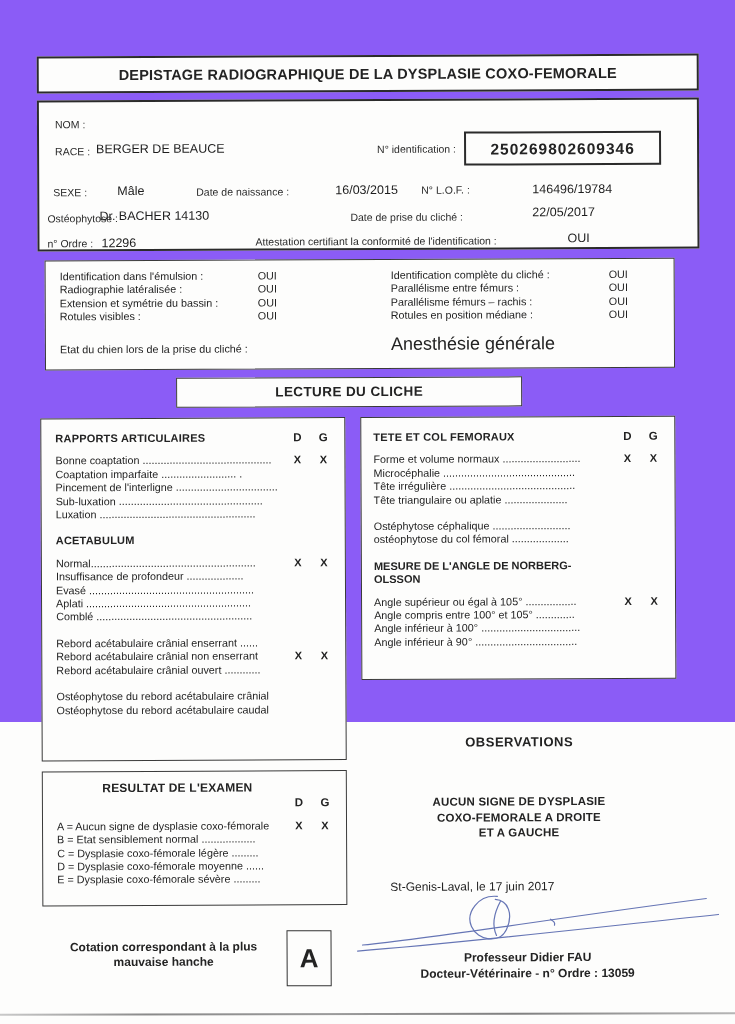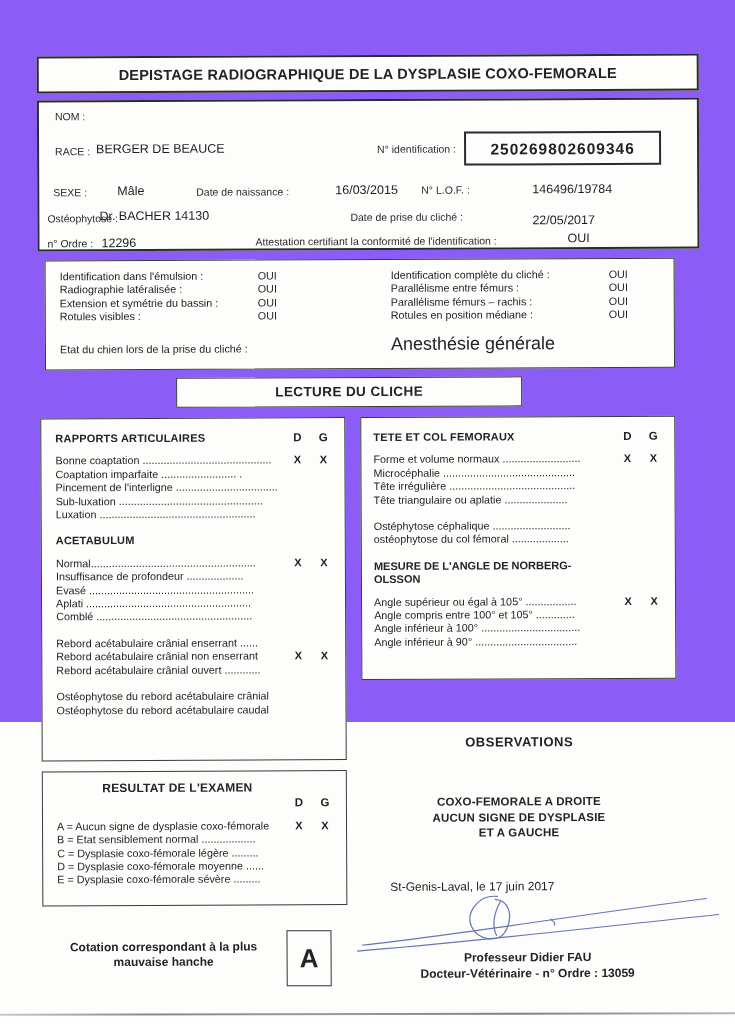--- a/index.html
+++ b/index.html
@@ -71,40 +71,40 @@
 <body>
 
 <div class="page">
 <div class="scan">
 
   <div class="box title-box">
     <div class="title-text">DEPISTAGE RADIOGRAPHIQUE DE LA DYSPLASIE COXO-FEMORALE</div>
   </div>
 
   <div class="box id-box">
-    <span class="abs flabel" style="left:16px; top:8px;">NOM :</span>
+    <span class="abs flabel" style="left:16px; top:16px;">NOM :</span>
 
     <span class="abs flabel" style="left:16px; top:43px;">RACE :</span>
     <span class="abs fval" style="left:57px; top:40px;">BERGER DE BEAUCE</span>
     <span class="abs flabel" style="left:338px; top:42px;">N° identification :</span>
     <div class="idnum-box">
       <span>250269802609346</span>
     </div>
 
     <span class="abs flabel" style="left:14px; top:84px;text-align:center;">SEXE :</span>
     <span class="abs fval" style="left:78px; top:82px;">Mâle</span>
     <span class="abs flabel" style="left:157px; top:84px;">Date de naissance :</span>
     <span class="abs fval" style="left:296px; top:82px;">16/03/2015</span>
     <span class="abs flabel" style="left:370px; top:83px;padding-left:12px;">N° L.O.F. :</span>
     <span class="abs fval" style="left:493px; top:82px;">146496/19784</span>
 
     <span class="abs flabel" style="left:8px; top:110px;">Ostéophytose :</span>
     <span class="abs fval" style="left:60px; top:107px;">Dr. BACHER 14130</span>
     <span class="abs flabel" style="left:311px; top:110px;">Date de prise du cliché :</span>
-    <span class="abs fval" style="left:493px; top:105px;margin-top:8px;">22/05/2017</span>
+    <span class="abs fval" style="left:493px; top:105px;">22/05/2017</span>
 
     <span class="abs flabel" style="left:8px; top:135px;">n° Ordre :</span>
     <span class="abs fval" style="left:62px; top:134px;">12296</span>
     <span class="abs flabel" style="left:216px; top:134px;">Attestation certifiant la conformité de l'identification :</span>
     <span class="abs fval" style="left:528px; top:131px;">OUI</span>
   </div>
 
   <div class="box-thin quality-box">
     <div class="qcol qcol-left">
       <div class="qrow">
@@ -344,22 +344,22 @@
       <div class="row">
             <span class="lbl">E = Dysplasie coxo-fémorale sévère .........</span>
             <span class="m"></span>
             <span class="m"></span>
           </div>
     </div>
   </div>
 
   <div class="abs obs-title">OBSERVATIONS</div>
   <div class="abs obs-text">
+    <div>AUCUN SIGNE DE DYSPLASIE</div>
     <div>COXO-FEMORALE A DROITE</div>
-    <div>AUCUN SIGNE DE DYSPLASIE</div>
     <div>ET A GAUCHE</div>
   </div>
   <div class="abs place-date">St-Genis-Laval, le 17 juin 2017</div>
 
   <svg class="abs sig-svg" width="372" height="62" viewBox="0 0 372 62">
     <g fill="none" stroke="#5566ad" stroke-width="1.2" stroke-linecap="round" opacity="0.9">
       <path d="M8,52 C90,44 215,24 352,7"></path>
       <path d="M3,58 C100,51 235,36 364,23"></path>
       <path d="M143,4 C124,2 111,20 117,34 C123,48 145,52 152,37 C159,22 154,8 141,7"></path>
       <path d="M146,9 C140,20 137,32 142,43"></path>

